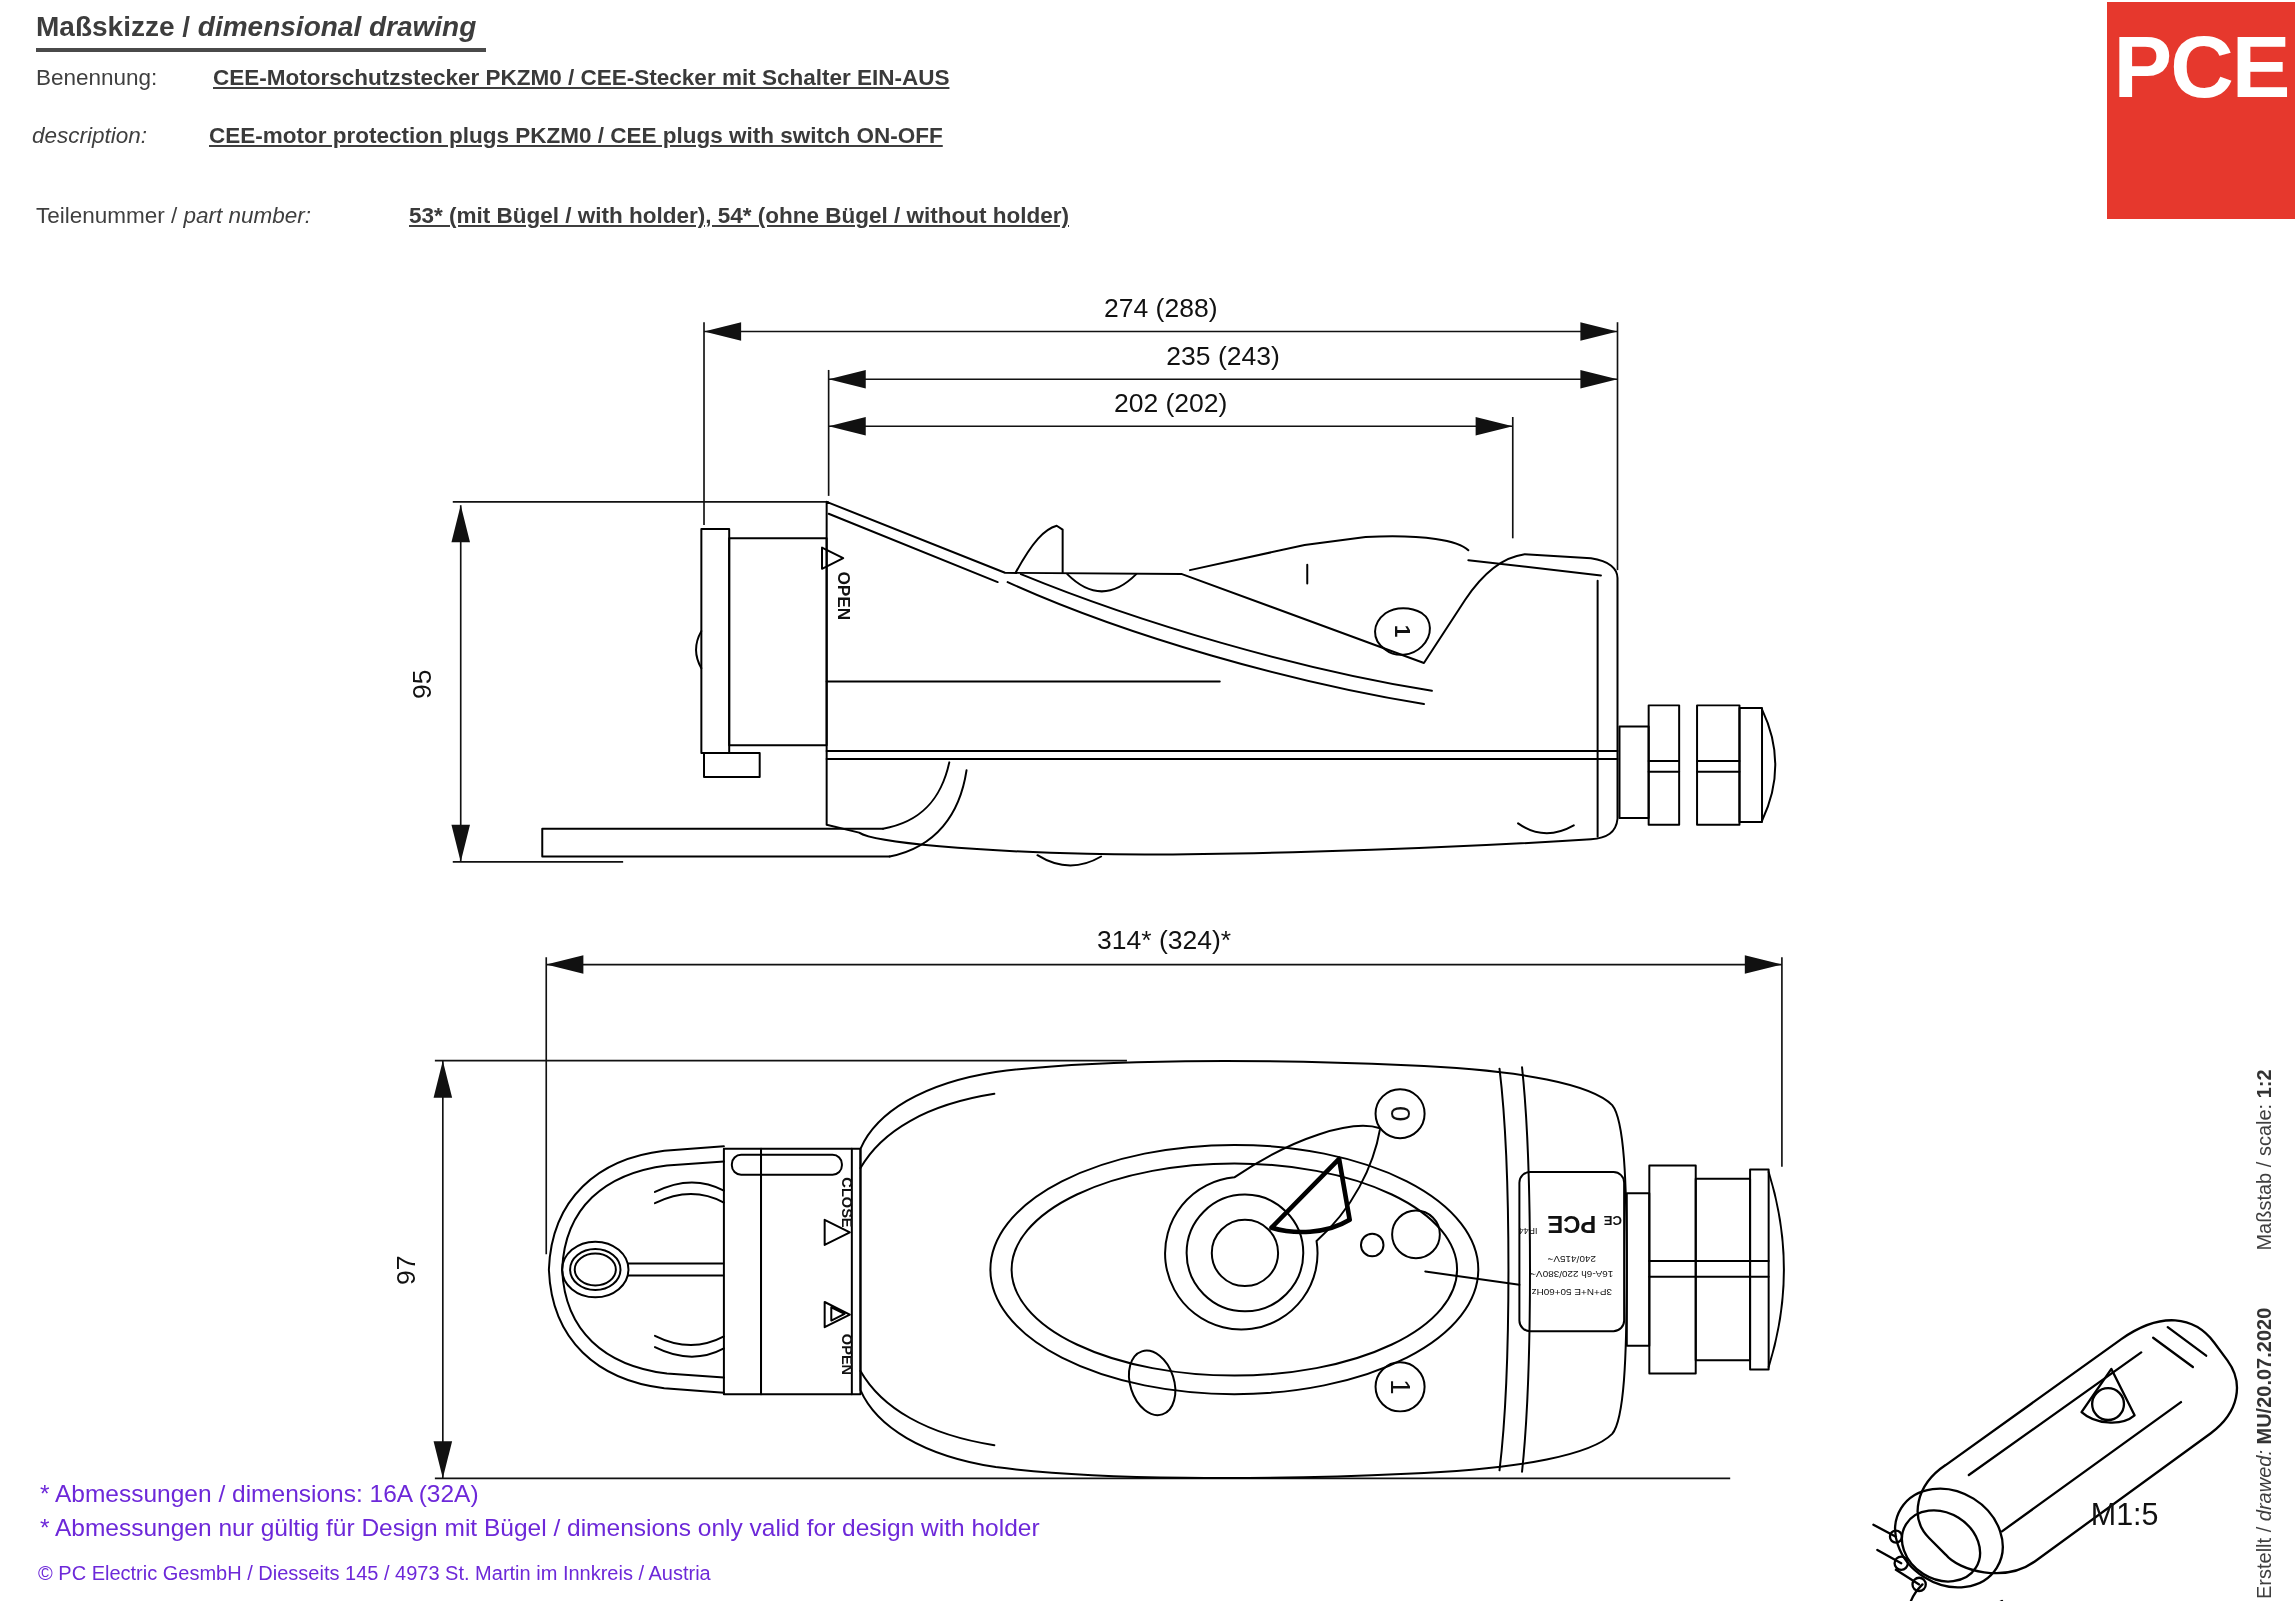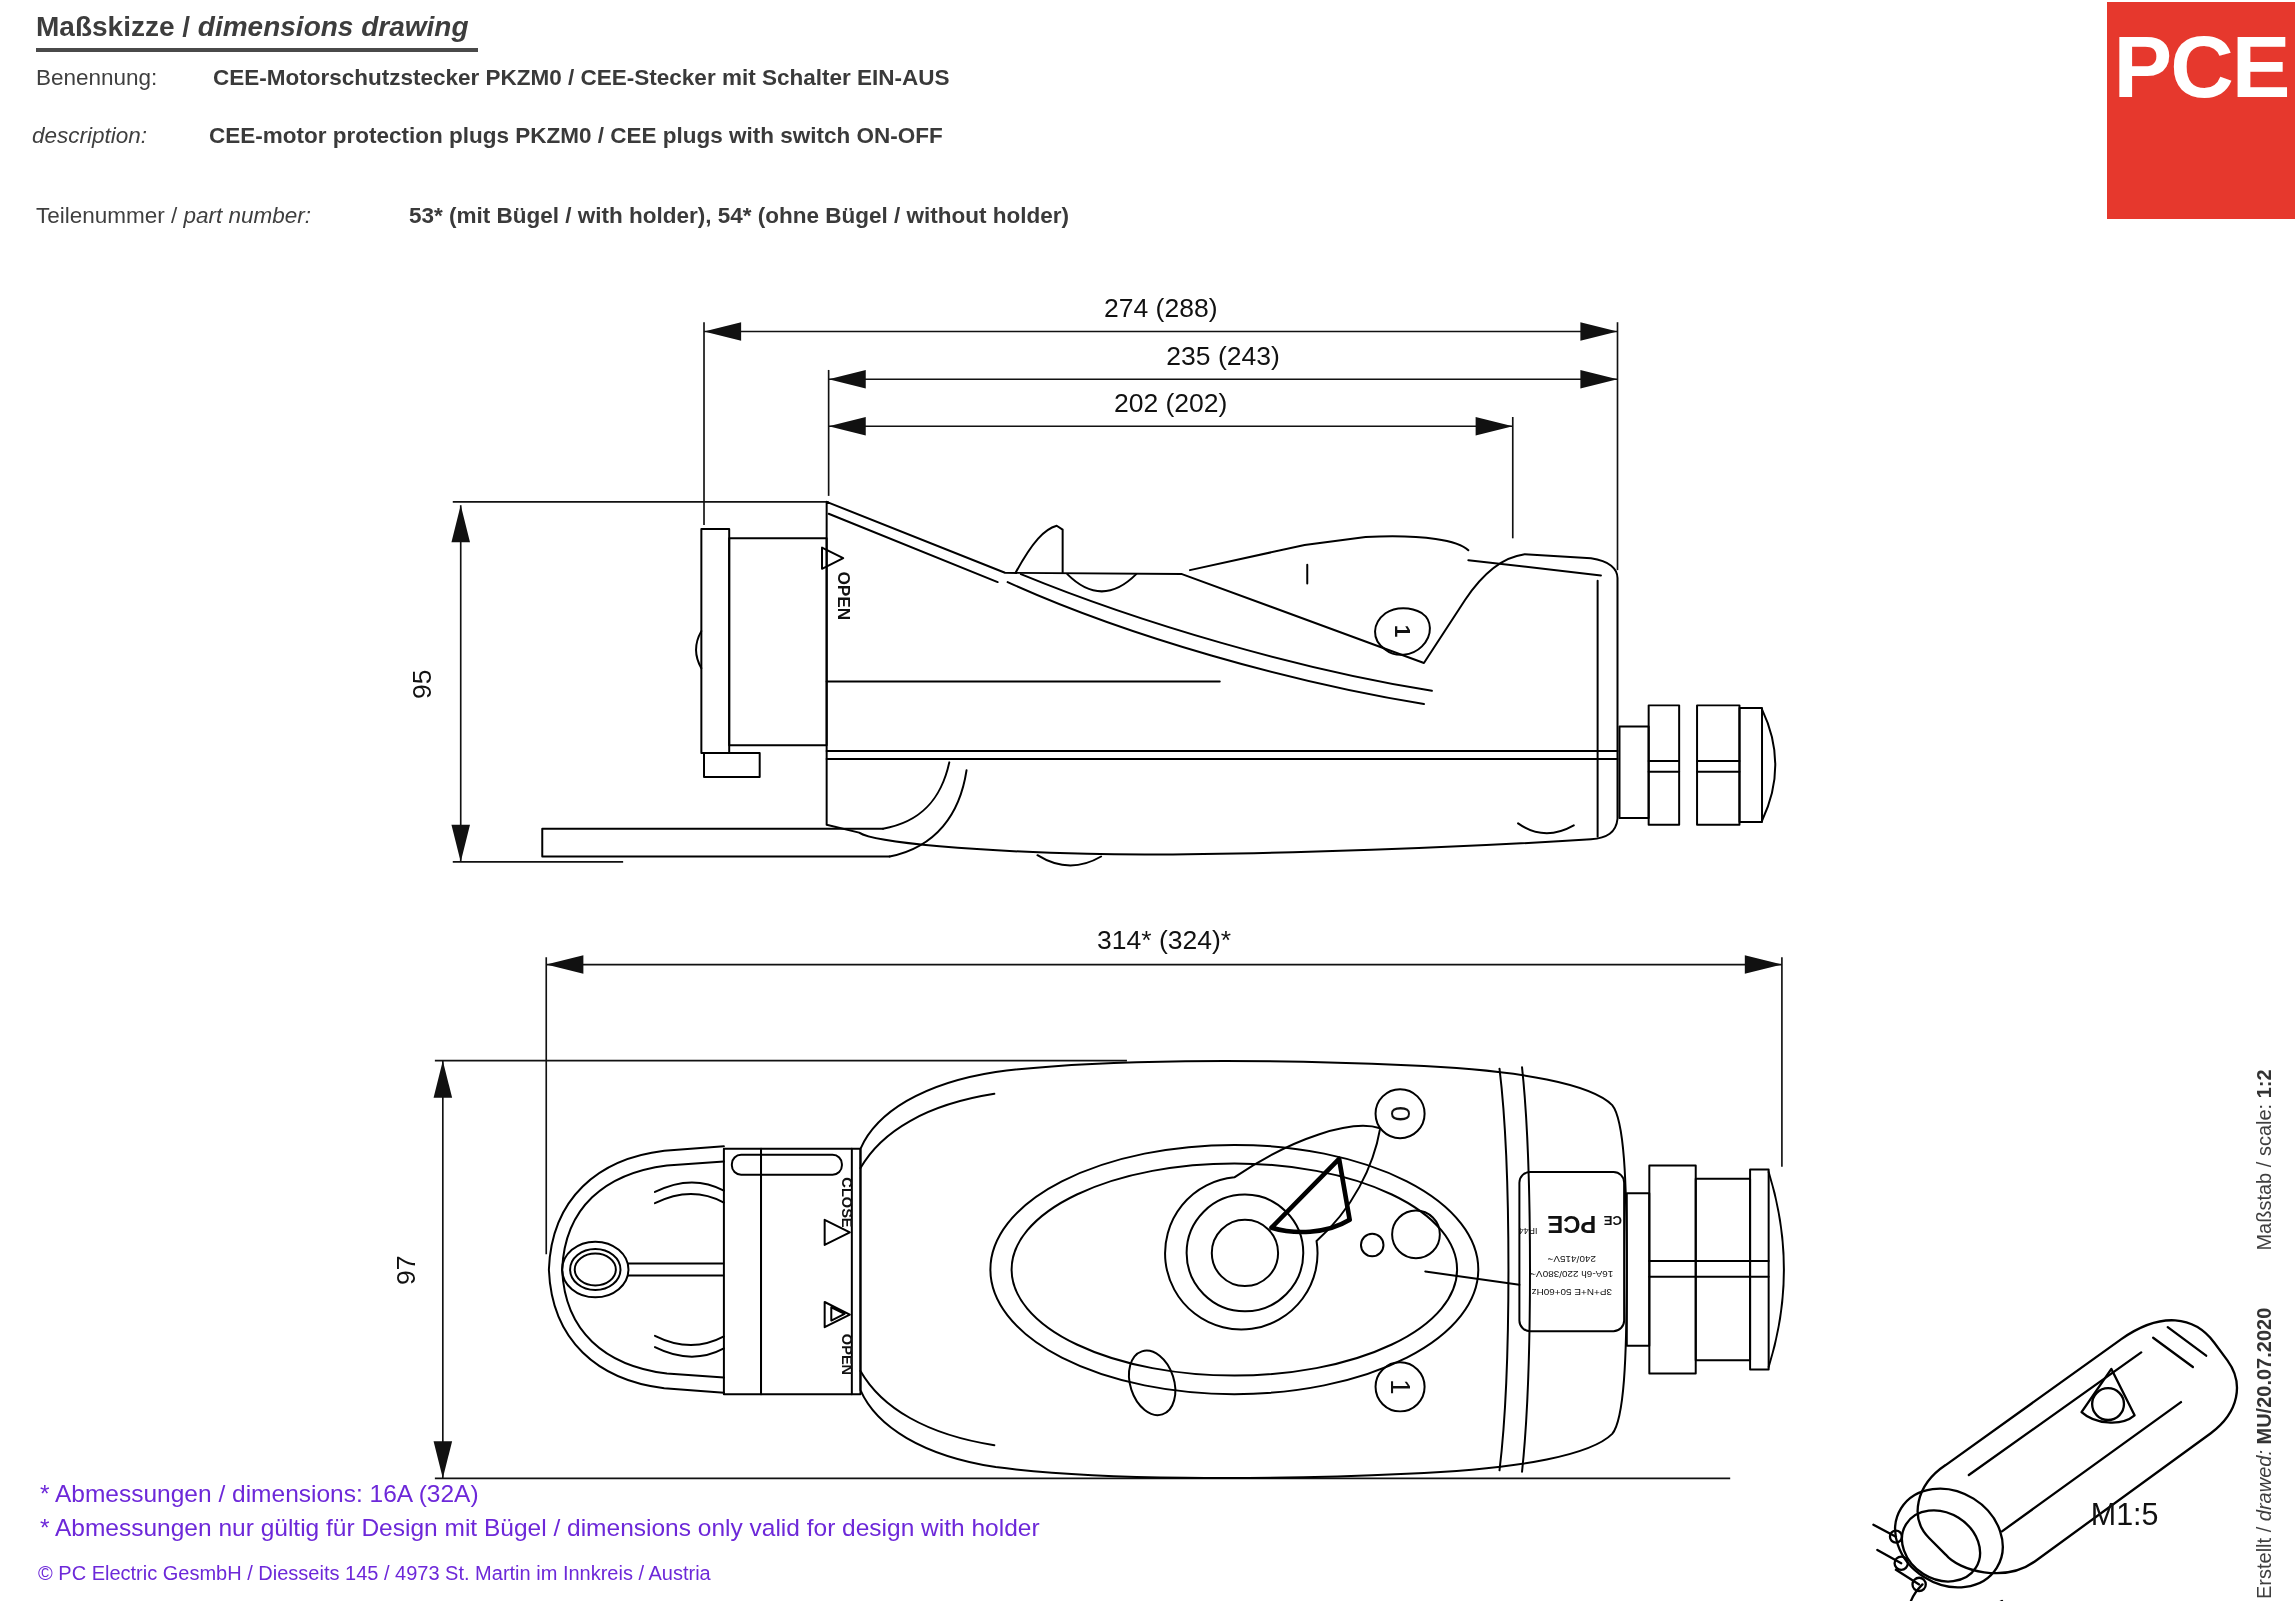--- a/index.html
+++ b/index.html
@@ -8,21 +8,21 @@
     font-family:"Liberation Sans", sans-serif;color:#3d3d3d;overflow:hidden;
   }
   .abs{position:absolute;}
   
   .title{
     left:36px;top:10.6px;font-size:28px;font-weight:bold;color:#3d3d3d;
     border-bottom:4px solid #4a4a4a;padding-bottom:5.3px;padding-right:9.3px;
     display:inline-block;white-space:nowrap;
   }
   .title .it{font-style:italic;}
-  .hrow{white-space:nowrap;font-size:22.5px;color:#3f3f3f;}
+  .hrow{white-space:nowrap;font-size:22.5px;color:#3f3f3f;text-decoration:underline;}
   .hrow .lbl{display:inline-block;}
   .hrow .val{font-weight:bold;color:#3a3a3a;}
   .hrow .it{font-style:italic;}
   .row1{left:36px;top:65px;}
   .row1 .lbl{width:177px;}
   .row2{left:32px;top:123px;}
   .row2 .lbl{width:177px;}
   .row3{left:36px;top:183px;margin-top:20px;}
   .row3 .lbl{width:373px;}
   
@@ -47,21 +47,21 @@
   .sidenote .b{font-weight:bold;color:#333;}
   .sidenote .it{font-style:italic;}
   .sidenote .gap{display:inline-block;width:46px;}
   svg{position:absolute;left:0;top:0;}
   svg text{font-family:"Liberation Sans", sans-serif;fill:#111;}
 </style>
 </head>
 <body>
 
 <div class="abs title">
-  <span>Maßskizze</span><span> / </span><span class="it">dimensions drawing</span>
+  <span>Maßskizze</span><span> / </span><span class="it">dimensional drawing</span>
 </div>
 
 <div class="abs hrow row1">
   <span class="lbl">Benennung:</span><span class="val">CEE-Motorschutzstecker PKZM0 / CEE-Stecker mit Schalter EIN-AUS</span>
 </div>
 <div class="abs hrow row2">
   <span class="lbl it">description:</span><span class="val">CEE-motor protection plugs PKZM0 / CEE plugs with switch ON-OFF</span>
 </div>
 <div class="abs hrow row3">
   <span class="lbl"><span>Teilenummer / </span><span class="it">part number:</span></span><span class="val">53* (mit Bügel / with holder), 54* (ohne Bügel / without holder)</span>

